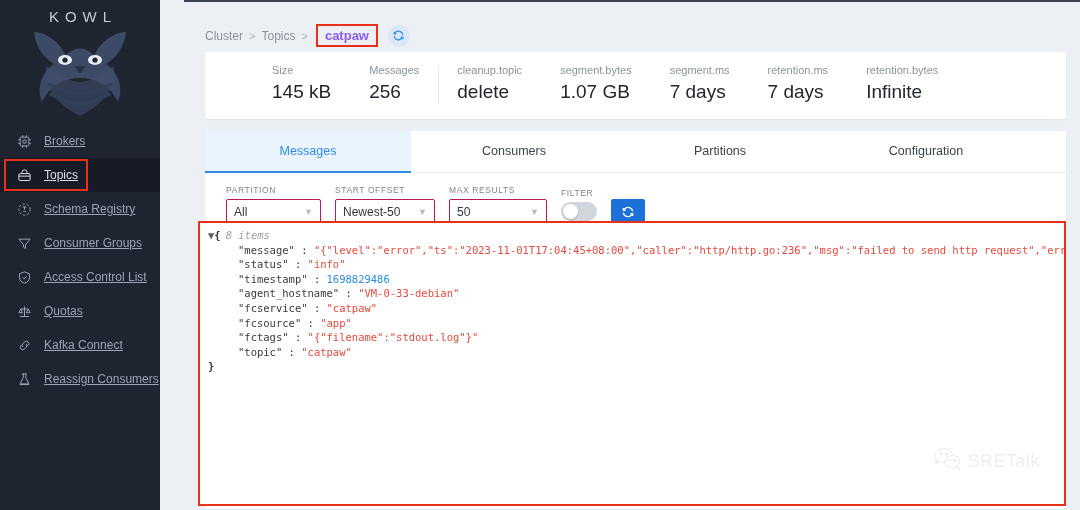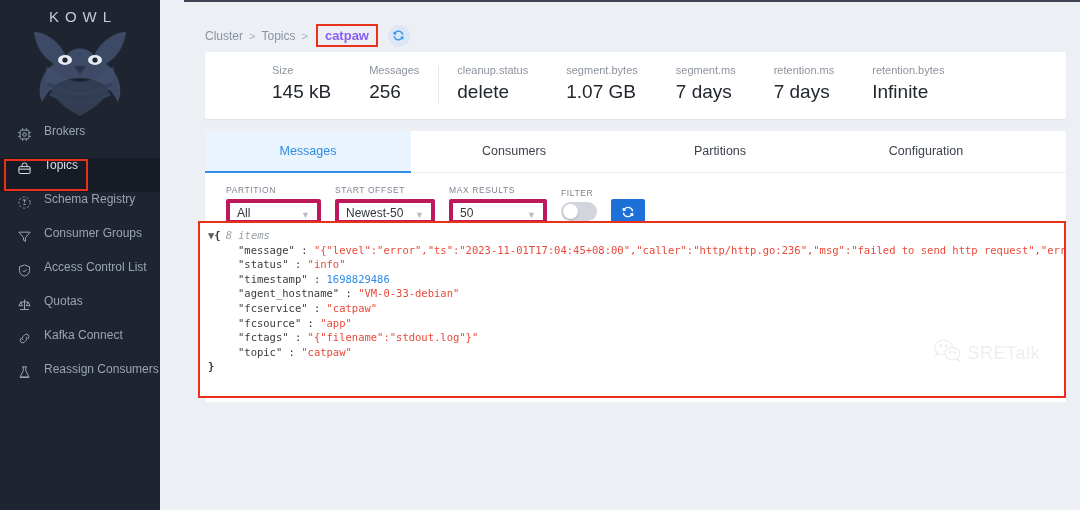--- a/index.html
+++ b/index.html
@@ -32,43 +32,44 @@
     padding-top: 8px;
   }
   .logo-word {
     font-size: 15px; letter-spacing: 6px;
     color: #c4cbd6; font-weight: 400;
     margin-left: 6px;
   }
   .owl { margin-top: 1px; }
   .nav { margin-top: 6px; }
   .nav-item {
-    display: flex; align-items: flex-start;
+    display: flex; align-items: center;
     height: 34px; padding-left: 14px;
     color: #9aa4b4; font-size: 12px;
     position: relative;
+    text-decoration: underline;
   }
   .nav-item.active { background: #161b25; color: #d9dfe8; }
   .nav-ico {
     width: 20px; height: 20px;
     display: inline-flex; align-items: center; justify-content: center;
     margin-right: 10px; flex: 0 0 20px;
   }
   .nav-ico svg { display: block; }
   .nav-label { white-space: nowrap; }
 
   .hl-topics {
     position: absolute;
     left: 4px; top: 159px; width: 84px; height: 32px;
     border: 2px solid #e8301b; pointer-events: none;
   }
 
   
   .main {
-    flex: 1; height: 402px;
+    flex: 1; height: 510px;
     background: #eceff4;
     position: relative;
     overflow: hidden;
     border-top: 2px solid #3d4352;
   }
 
   
   .crumbs {
     display: flex; align-items: center;
     padding: 17px 0 0 21px;
@@ -142,22 +143,22 @@
   .filterbar {
     display: flex; align-items: flex-end;
     padding: 12px 0 10px 21px; gap: 14px;
   }
   .fgroup { display: flex; flex-direction: column; }
   .flabel {
     font-size: 8.5px; letter-spacing: .6px;
     color: #7d848f; margin-bottom: 4px; text-transform: uppercase;
   }
   .select {
-    height: 25px; border: 4px solid #be185d; border-radius: 2px;
-    background: #fff; display: flex; align-items: flex-end;
+    height: 25px; border: 1px solid #be185d; border-radius: 2px;
+    background: #fff; display: flex; align-items: center;
     padding: 0 7px; font-size: 12px; color: #31363d;
     justify-content: space-between;
   }
   .select .caret { color: #b6bcc4; font-size: 9px; margin-left: 8px; }
   .w-part { width: 95px; }
   .w-off { width: 100px; }
   .w-max { width: 98px; }
   .toggle {
     width: 36px; height: 19px; border-radius: 10px;
     background: #d2d6dc; position: relative; margin-bottom: 3px;
@@ -422,21 +423,21 @@
       <div class="stats">
         <div class="stat">
           <div class="stat-label">Size</div>
           <div class="stat-value">145 kB</div>
         </div>
         <div class="stat">
           <div class="stat-label">Messages</div>
           <div class="stat-value">256</div>
         </div>
         <div class="stat sep">
-          <div class="stat-label">cleanup.status</div>
+          <div class="stat-label">cleanup.topic</div>
           <div class="stat-value">delete</div>
         </div>
         <div class="stat">
           <div class="stat-label">segment.bytes</div>
           <div class="stat-value">1.07 GB</div>
         </div>
         <div class="stat">
           <div class="stat-label">segment.ms</div>
           <div class="stat-value">7 days</div>
         </div>

